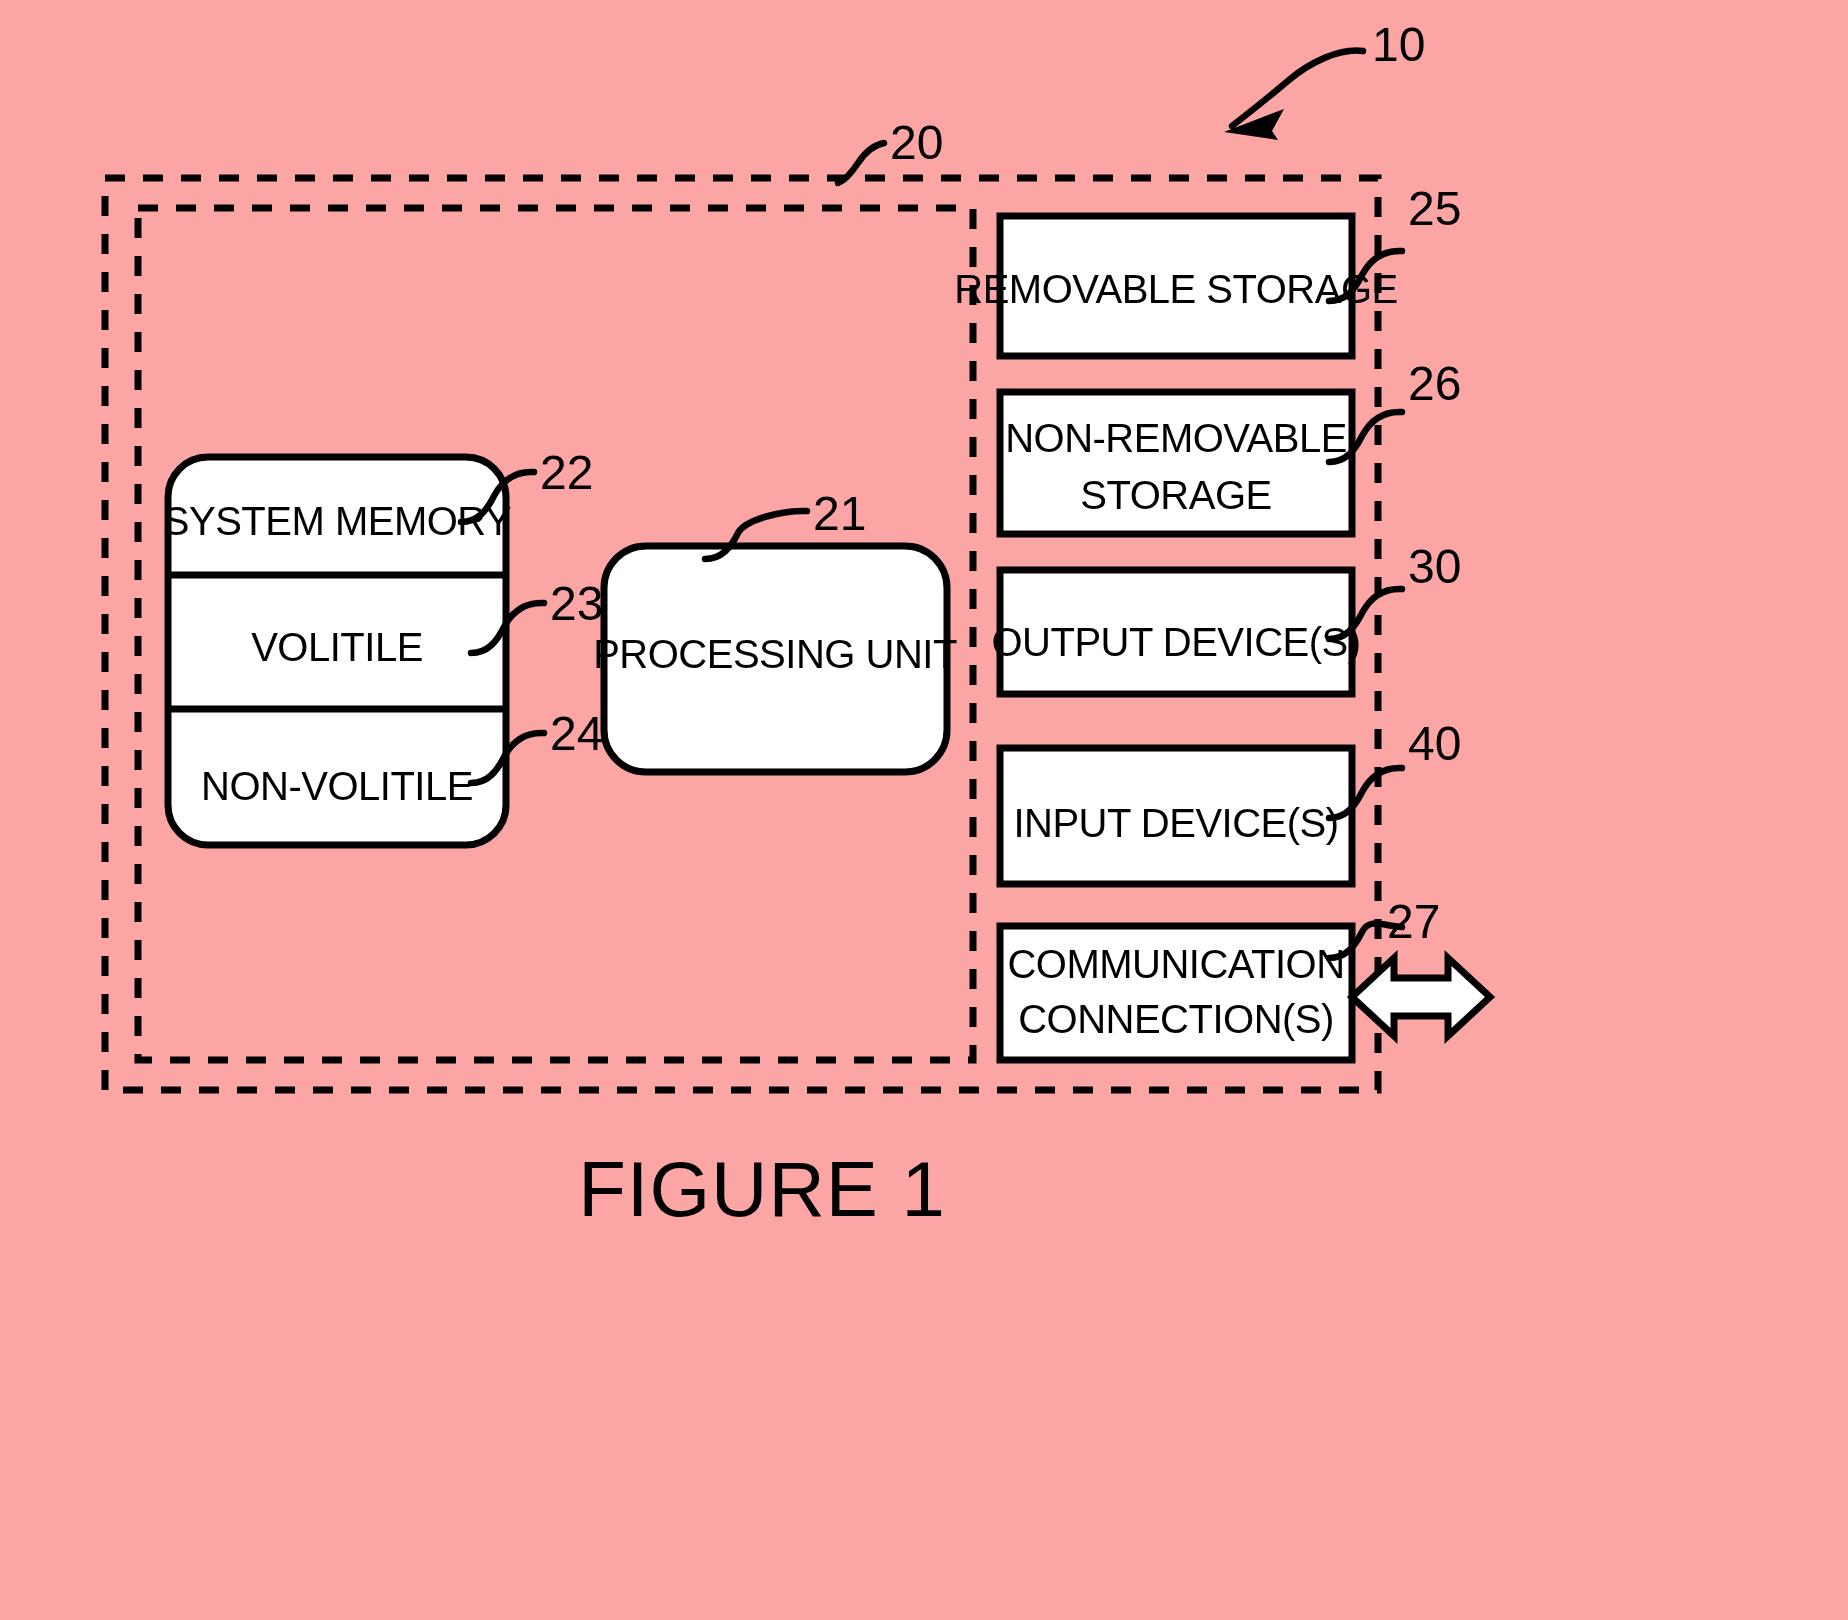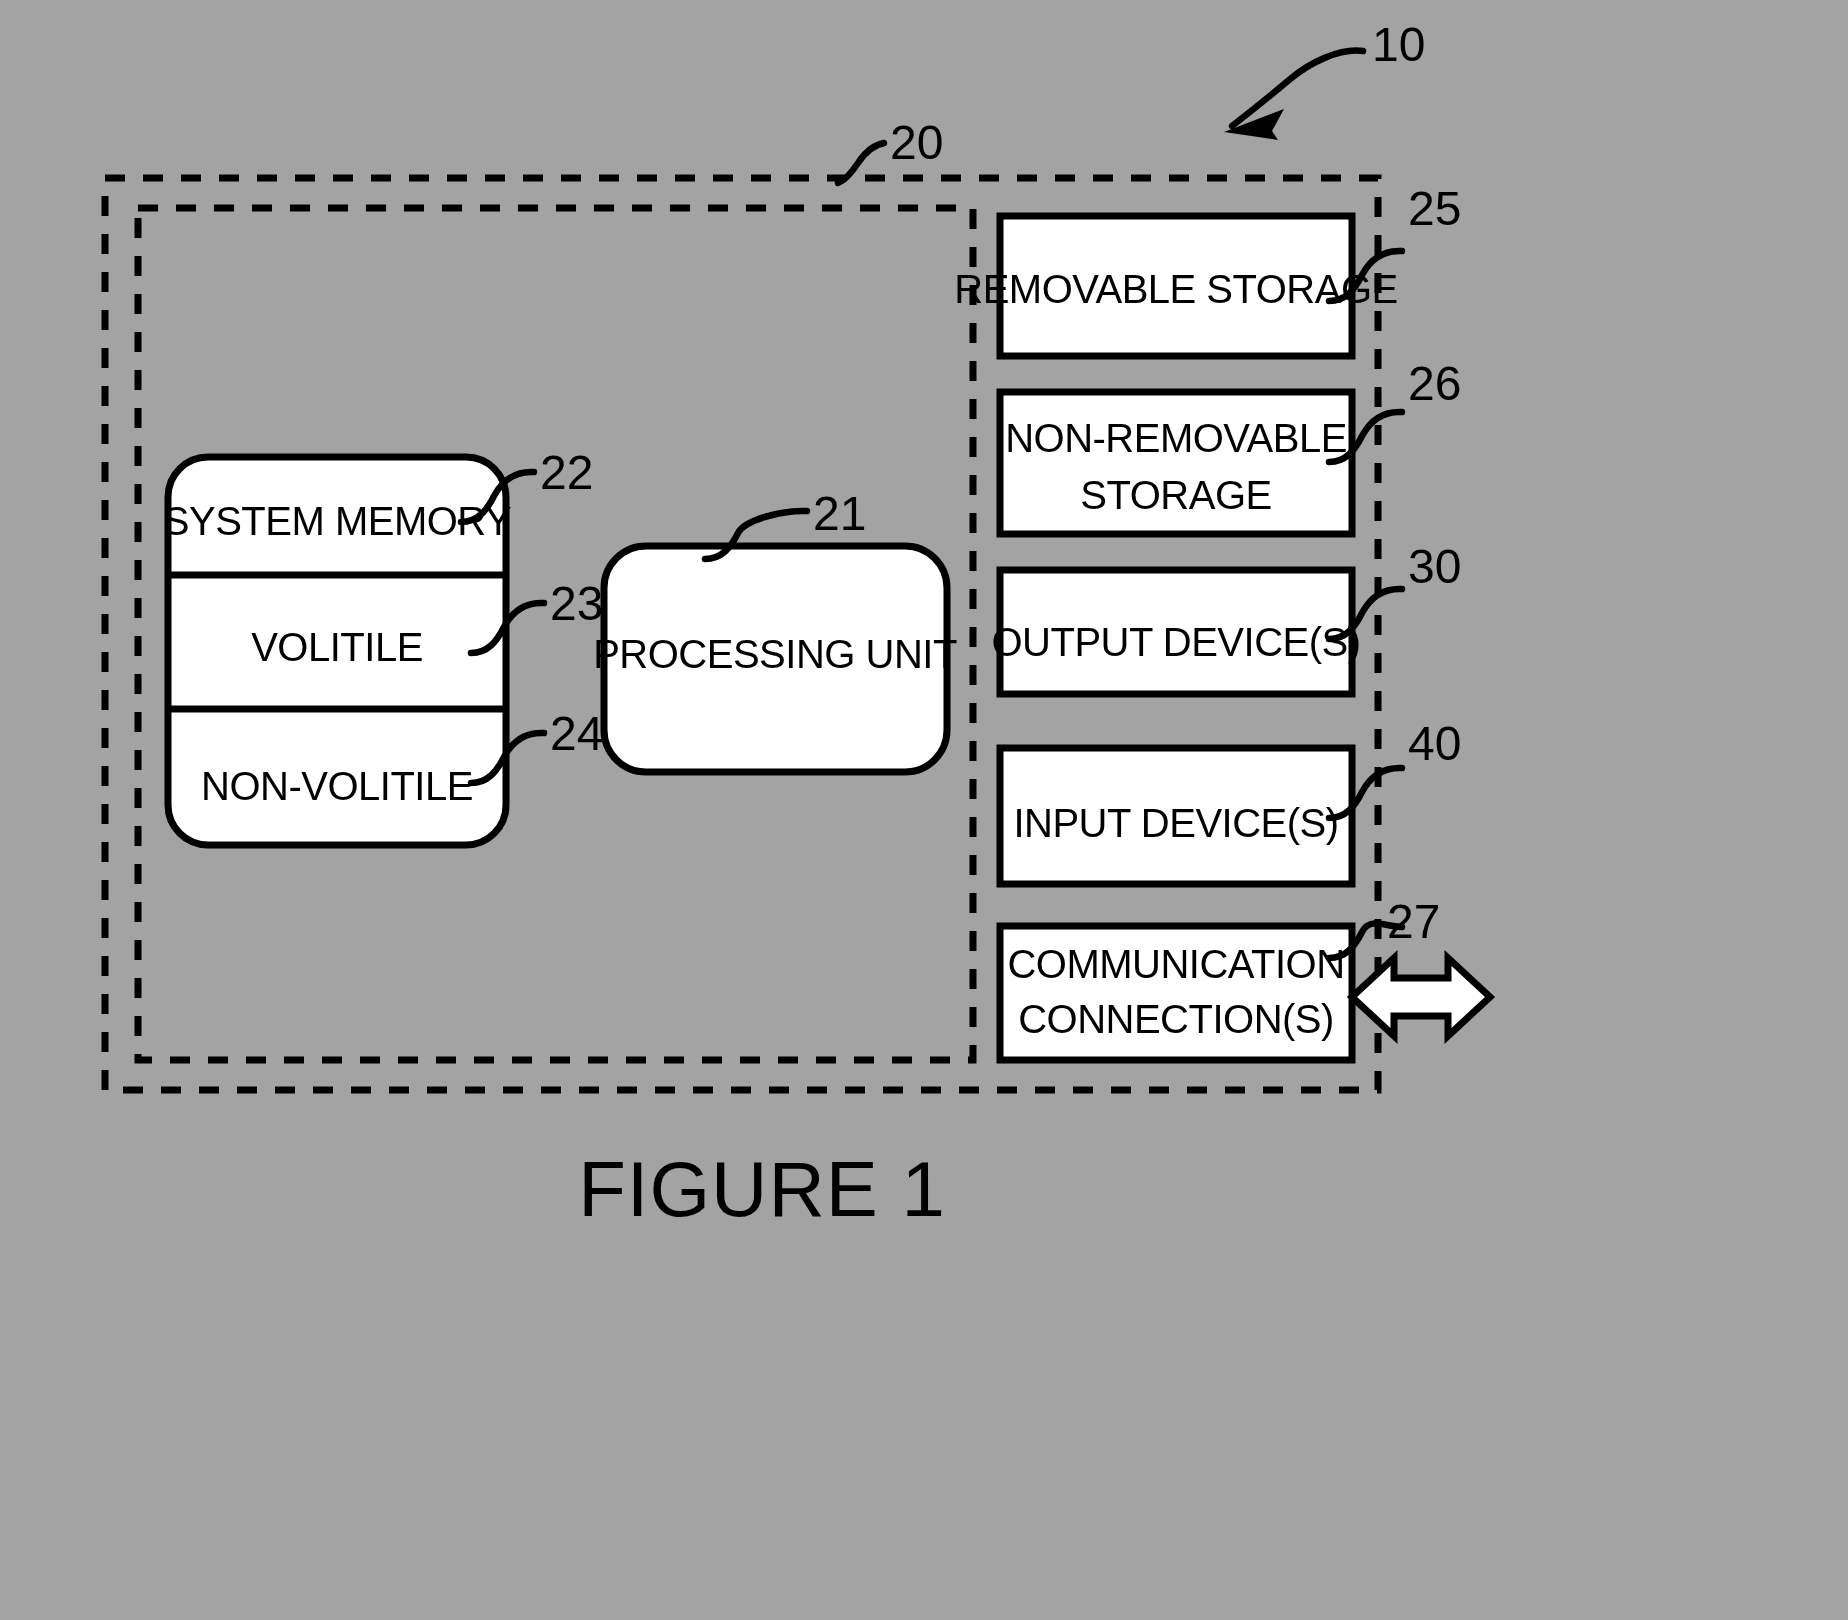--- a/index.html
+++ b/index.html
@@ -10,21 +10,21 @@
   body {
     width: 1848px;
     height: 1620px;
     font-family: "Liberation Sans", sans-serif;
     overflow: hidden;
   }
   #figure-root {
     position: relative;
     width: 1848px;
     height: 1620px;
-    background: #a3a3a3;
+    background: #fca5a5;
   }
   svg#fig-svg {
     position: absolute;
     top: 0;
     left: 0;
     width: 1848px;
     height: 1620px;
     display: block;
   }
   .box-label {

